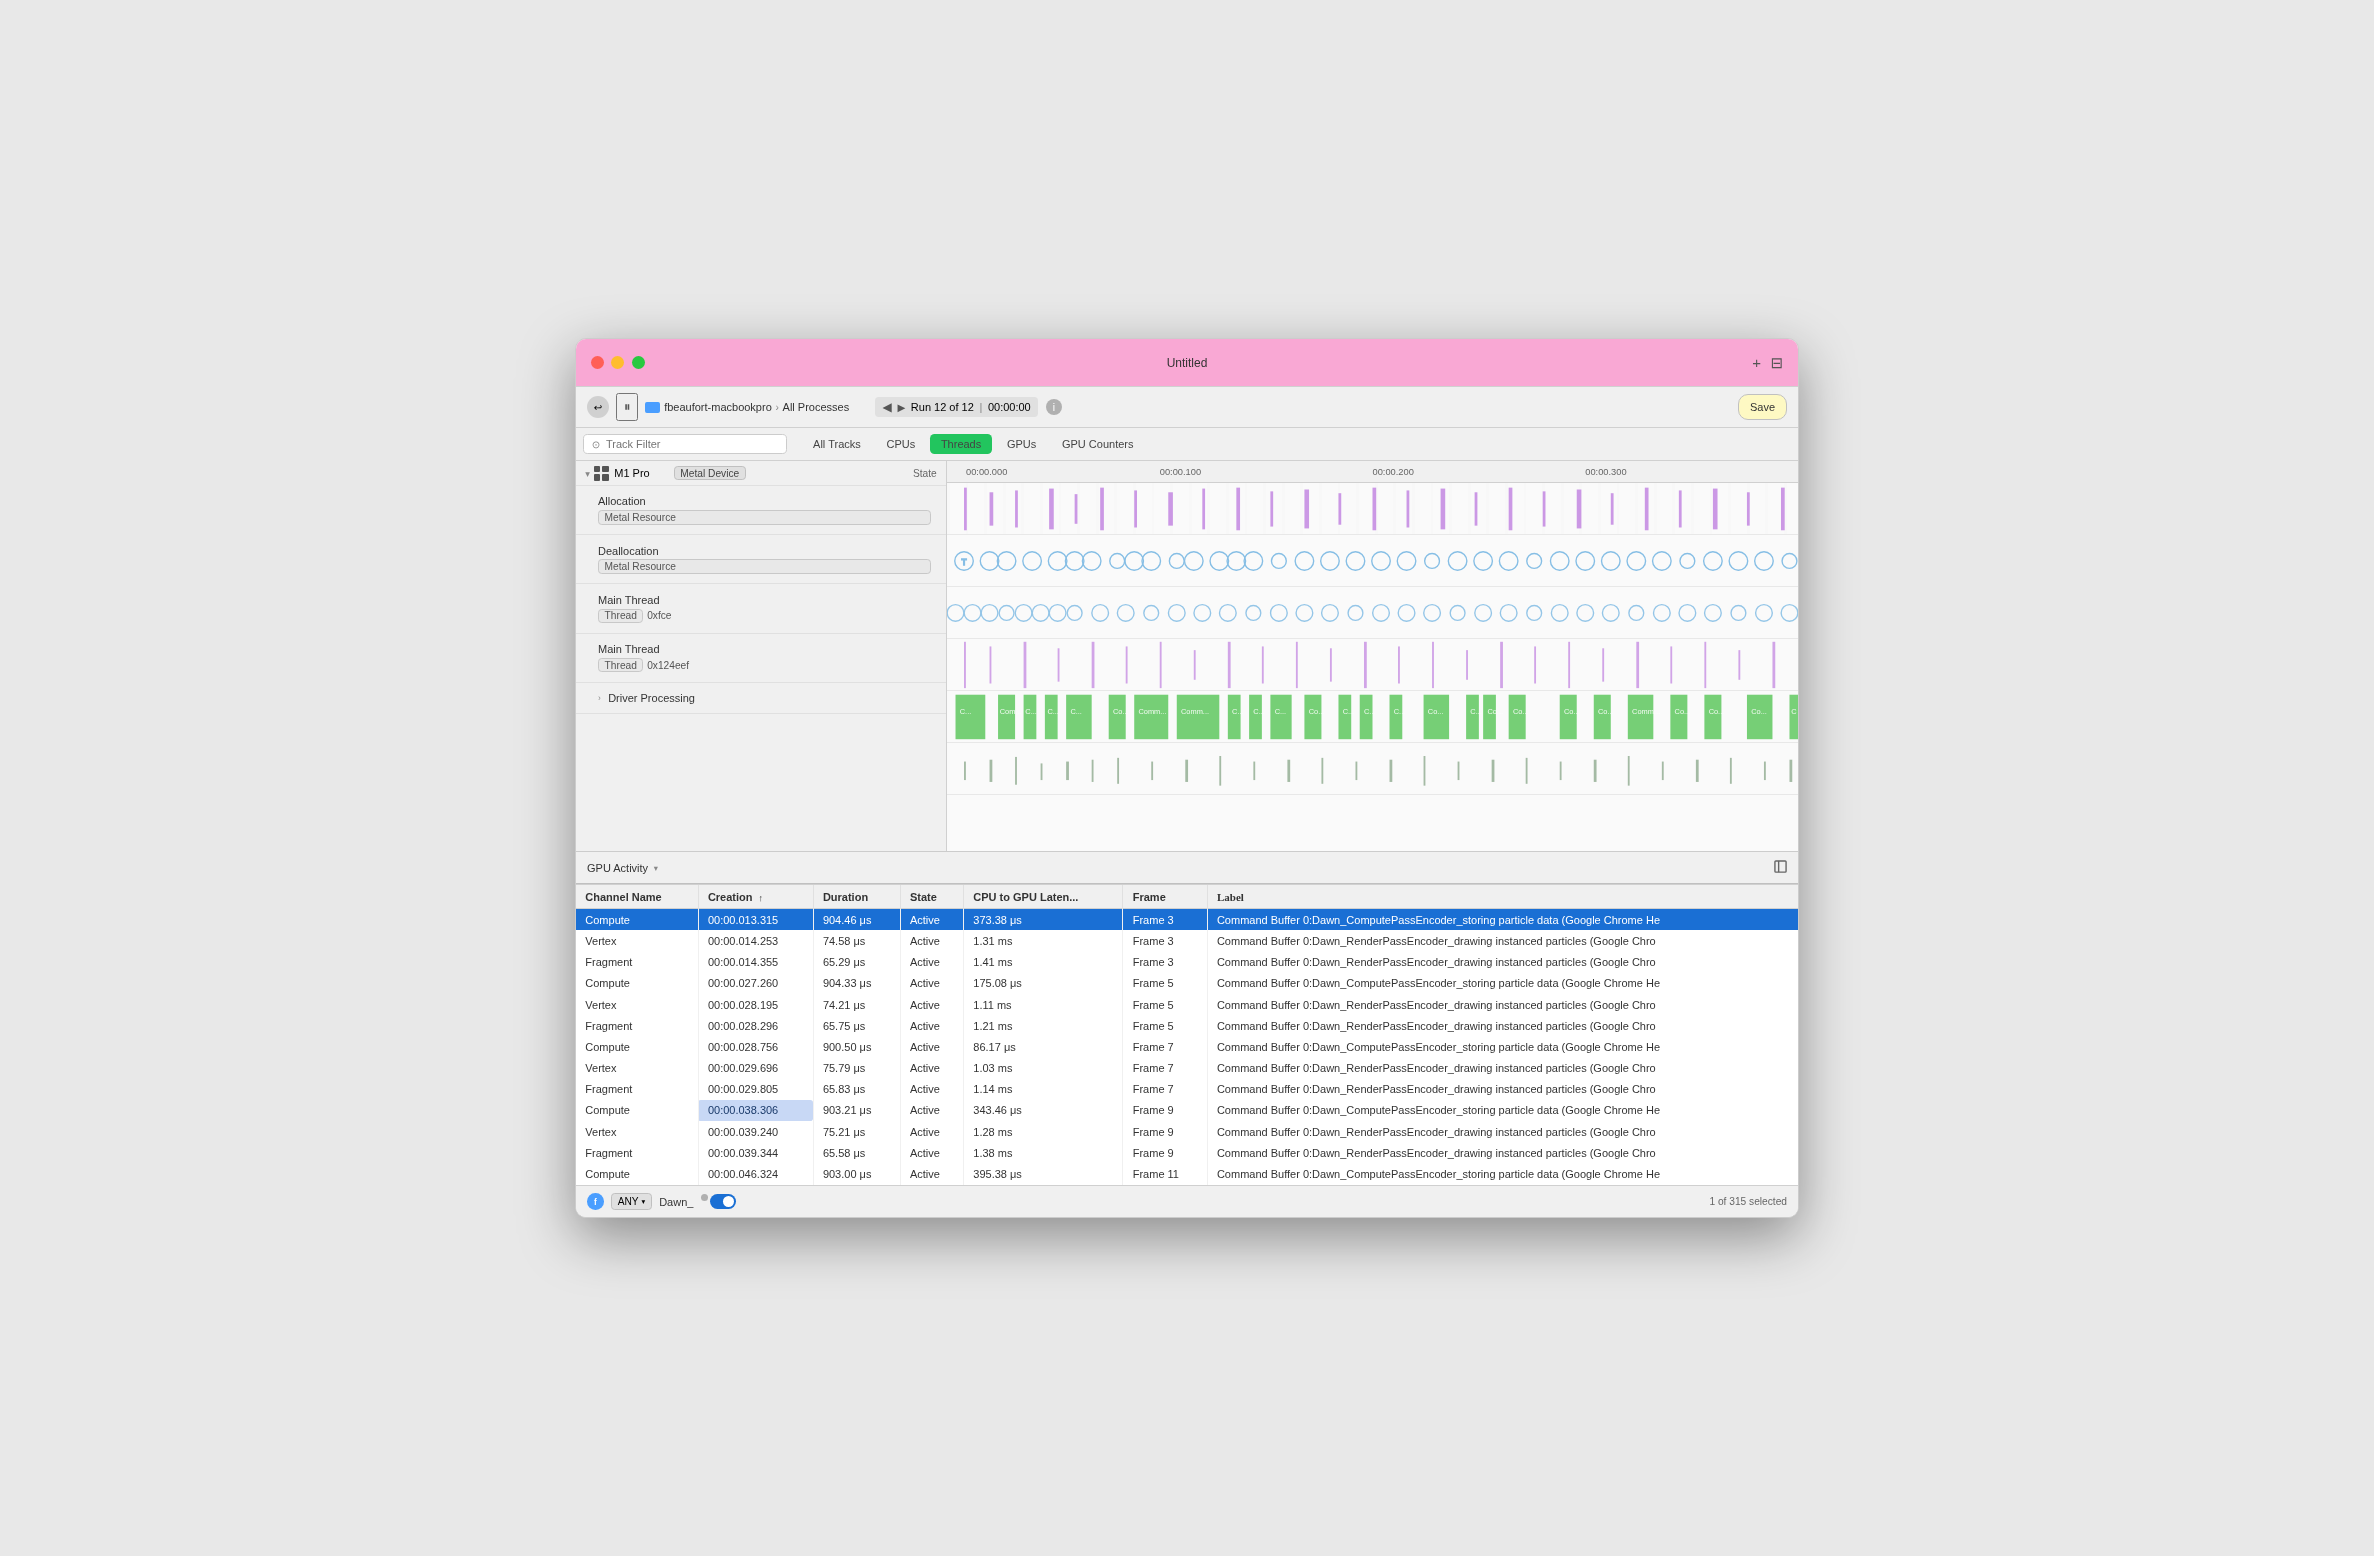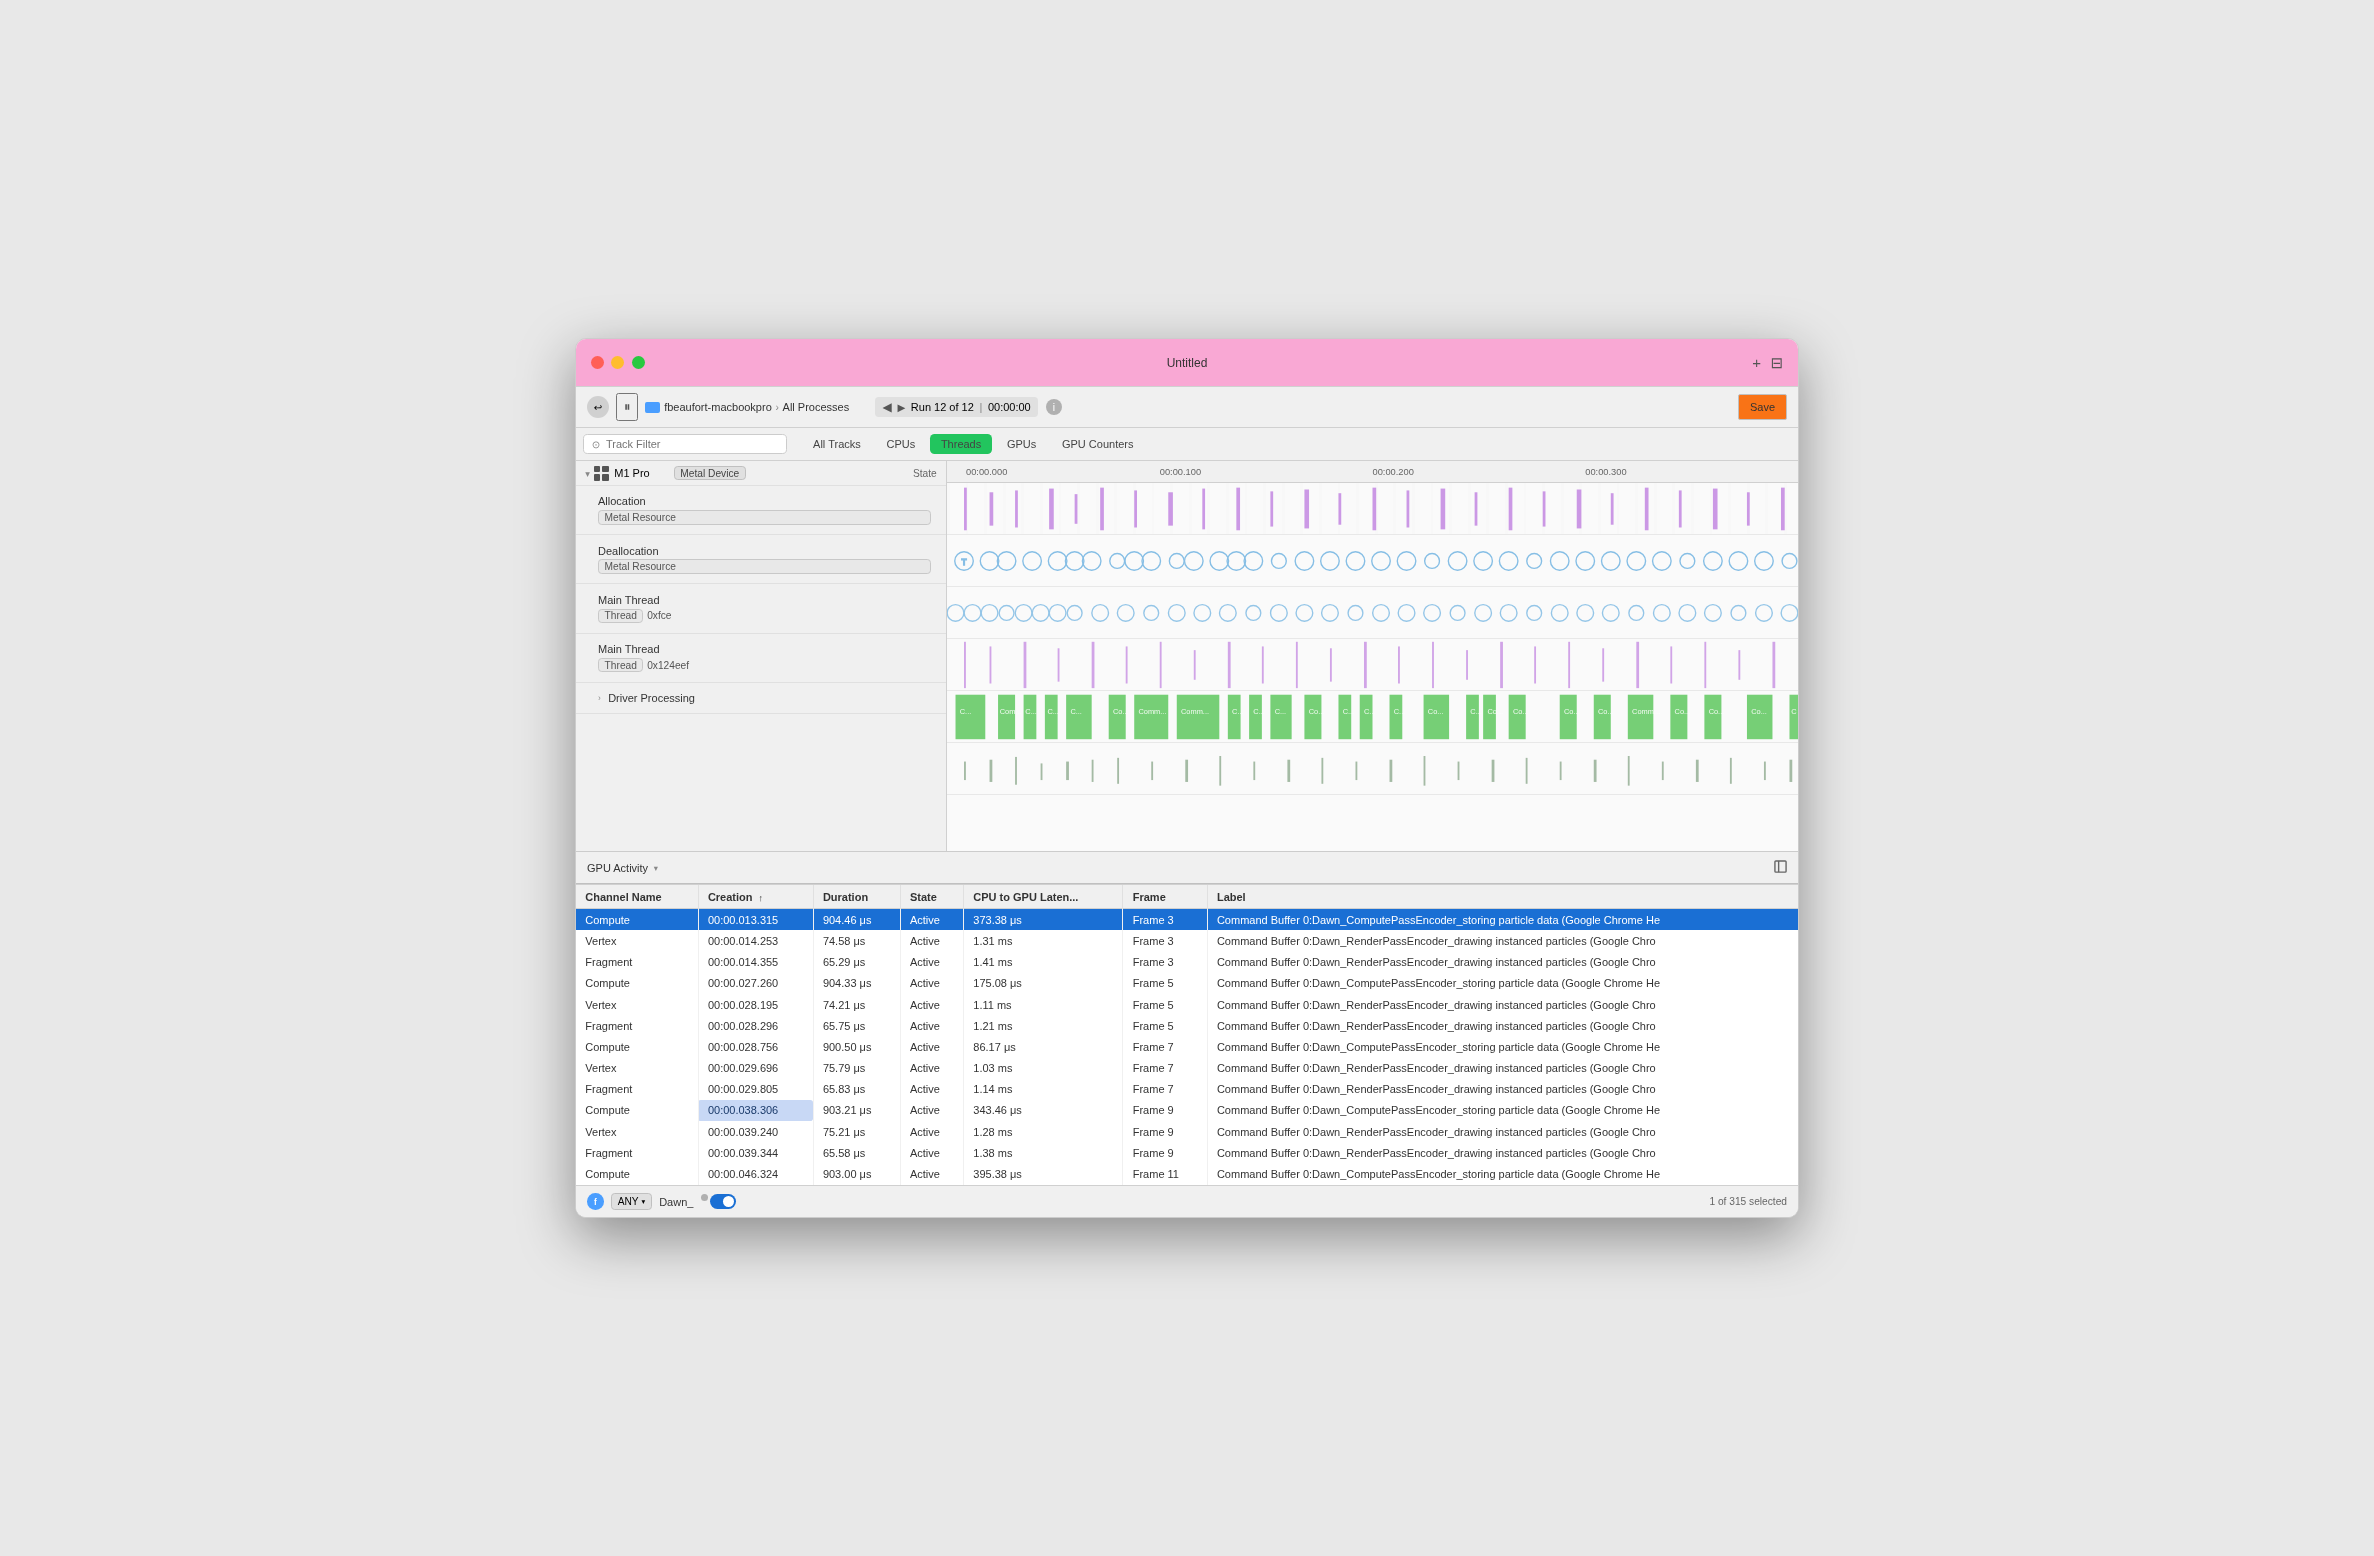--- a/index.html
+++ b/index.html
@@ -118,23 +118,23 @@
       border-radius: 50%;
       background: #b0b0b0;
       color: white;
       font-size: 10.2px;
       display: flex; align-items: center; justify-content: center;
       cursor: pointer;
       border: none;
     }
     .toolbar-spacer { flex: 1; }
     .save-btn {
-      background: #f97316;
+      background: #fef9c3;
       border: 0.9px solid #c0c0c0;
-      border-radius: 2px;
+      border-radius: 10px;
       padding: 6px 11px;
       font-size: 11px;
       cursor: pointer;
       color: #333;
     }
     
     .nav-tabs {
       background: #f0f0f0;
       height: 33px;
       display: flex;
@@ -297,21 +297,21 @@
     .data-table th {
       padding: 5.6px 9.3px;
       text-align: left;
       font-weight: 600;
       color: #333;
       white-space: nowrap;
       border-right: 0.9px solid #e0e0e0;
       cursor: pointer;
       user-select: none;
     }
-    .data-table th:last-child { border-right: none; }
+    .data-table th:last-child { border-right: none; font-family: Liberation Serif, serif; }
     .data-table td {
       padding: 4.6px 9.3px;
       color: #333;
       white-space: nowrap;
       border-right: 0.9px solid #f0f0f0;
     }
     .data-table td:last-child { border-right: none; }
     .data-table tbody tr.selected { background: #1a6fd4; }
     .data-table tbody tr.selected td { color: white; }
     .data-table tbody tr.highlight-cell td:nth-child(2) {

